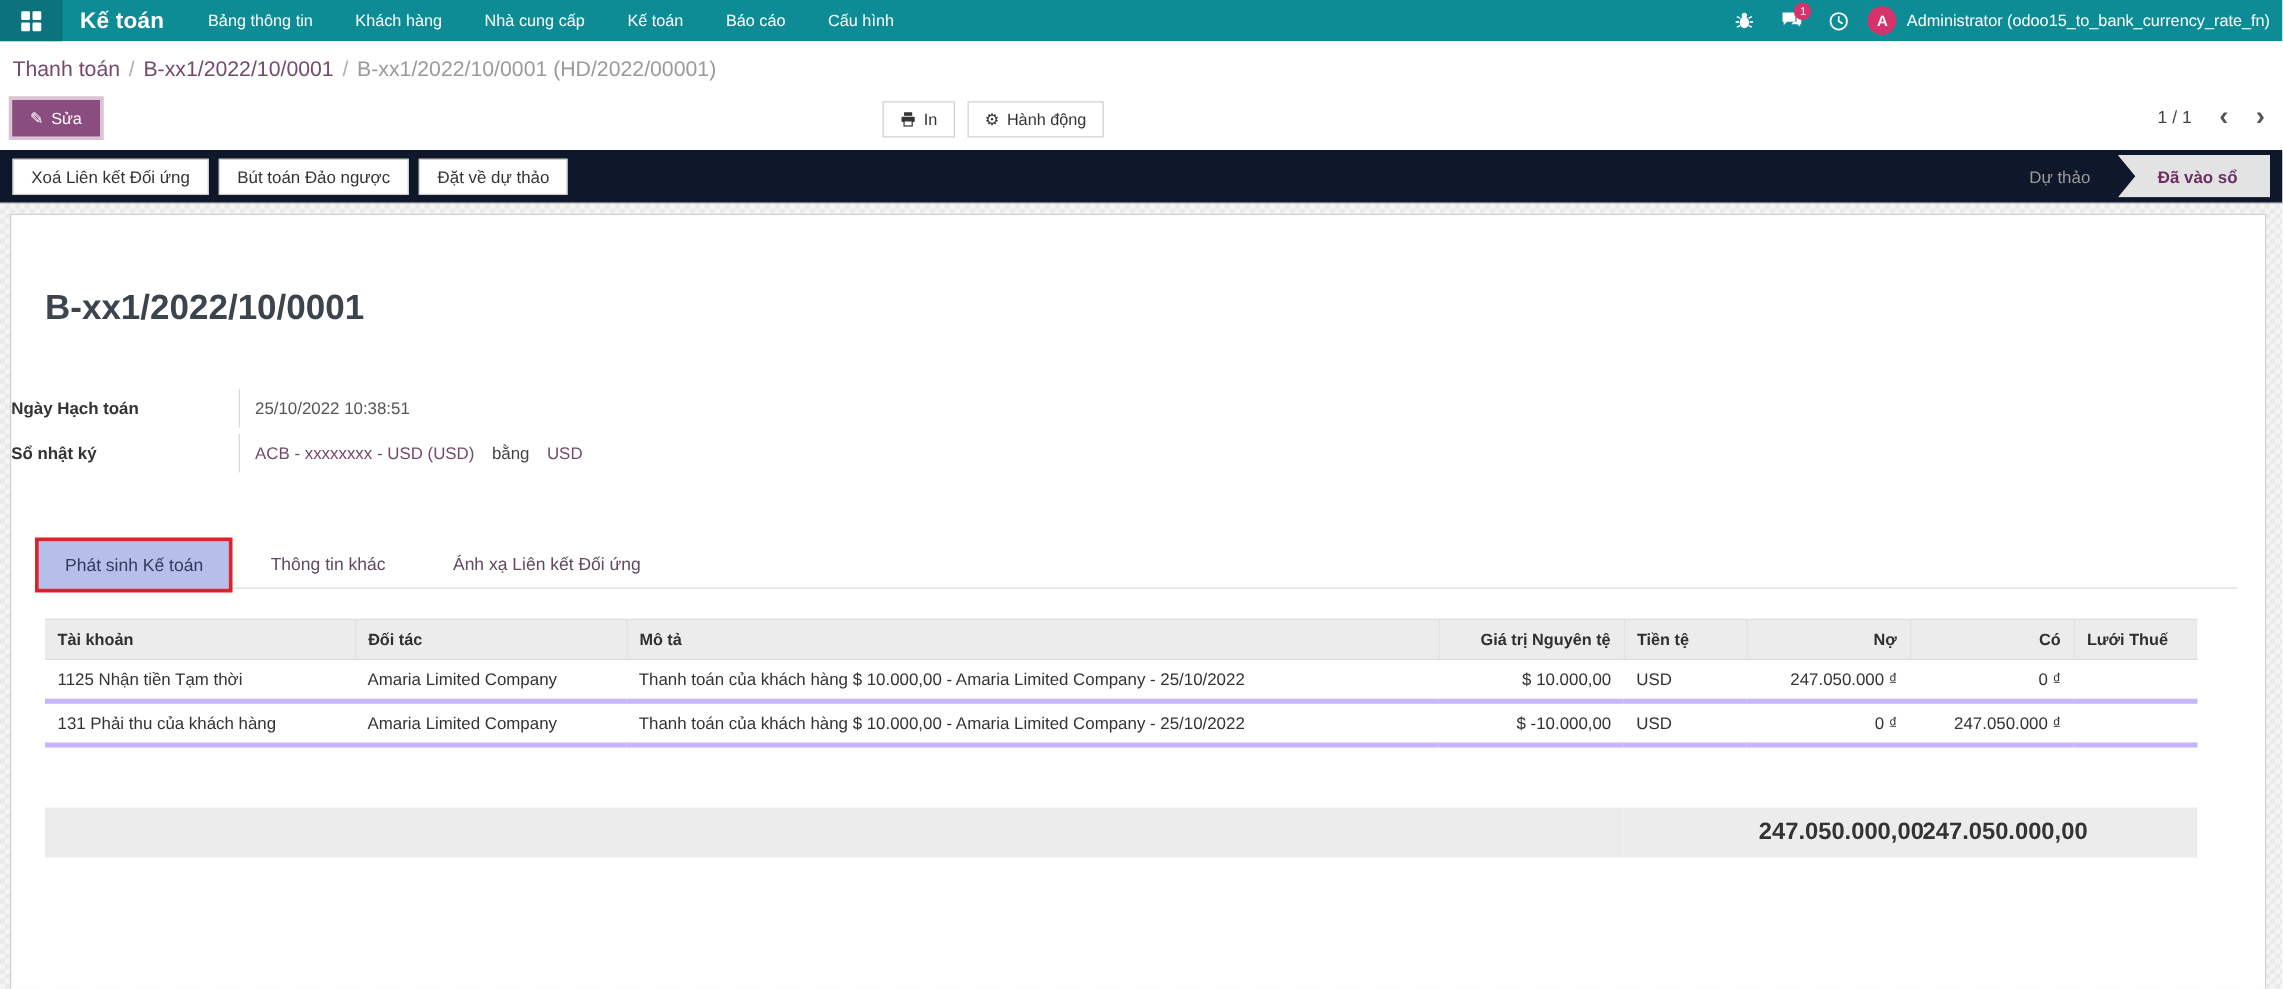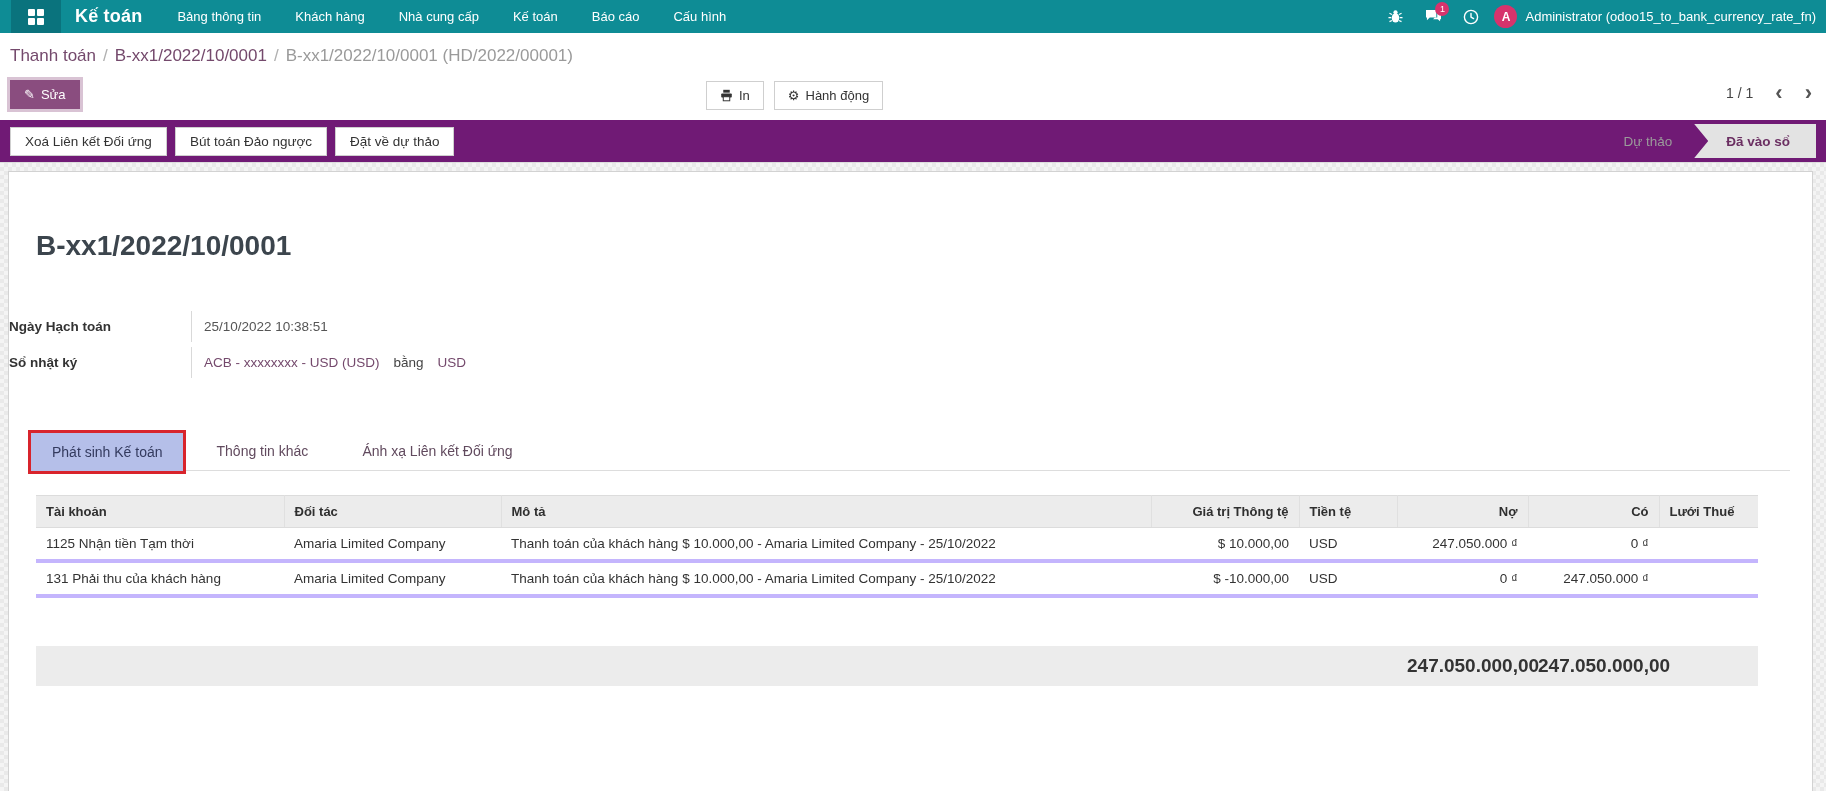--- a/index.html
+++ b/index.html
@@ -1,19 +1,19 @@
 <!DOCTYPE html>
 <html><head>
 <meta charset="utf-8">
 <style>
   * { margin:0; padding:0; box-sizing:border-box; }
   html,body { width:1826px; height:791px; font-family:"Liberation Sans","DejaVu Sans",sans-serif; background:#fff; overflow:hidden; }
 
   
-  .navbar { height:33px; background:#0e8c95; display:flex; align-items:center; color:#fff;padding-left:11px; }
+  .navbar { height:33px; background:#0e8c95; display:flex; align-items:center; color:#fff; }
   .apps-btn { width:50px; height:33px; background:#0a737d; display:flex; align-items:center; justify-content:center; cursor:pointer; }
   .apps-grid { display:grid; grid-template-columns:7px 7px; grid-template-rows:7px 7px; gap:2px; }
   .apps-grid span { background:#fff; border-radius:1px; }
   .brand { font-size:18px; font-weight:700; padding:0 18px 0 14px; letter-spacing:.2px; }
   .nav-menu { display:flex; align-items:center; height:100%; }
   .nav-item { font-size:13px; padding:0 17px; height:100%; display:flex; align-items:center; cursor:pointer; white-space:nowrap; }
   .nav-right { margin-left:auto; display:flex; align-items:center; gap:8px; padding-right:10px; height:100%; }
   .sysicon { width:30px; height:100%; display:flex; align-items:center; justify-content:center; position:relative; cursor:pointer; }
   .badge { position:absolute; top:2px; right:-1px; min-width:14px; height:14px; border-radius:8px; background:#d6336c; color:#fff; font-size:9px; display:flex; align-items:center; justify-content:center; padding:0 3px; }
   .avatar { width:23px; height:23px; border-radius:50%; background:#d6336c; color:#fff; font-size:12px; font-weight:700; display:flex; align-items:center; justify-content:center; }
@@ -28,21 +28,21 @@
 
   
   .control-row { position:relative; height:46px; background:#fff; }
   .btn { font-size:13px; border:1px solid #cfcfcf; background:#fff; color:#333; padding:6px 13px; cursor:pointer; display:inline-flex; align-items:center; gap:6px; }
   .btn-primary { background:#8a4d7f; border-color:#8a4d7f; color:#fff; box-shadow:0 0 0 3px #d9c3d4; margin-left:10px; margin-top:6px; }
   .cp-center { position:absolute; left:706px; top:7px; display:flex; gap:10px; }
   .pager { position:absolute; right:14px; top:10px; display:flex; align-items:center; gap:22px; color:#444; font-size:14px; }
   .pager-arrow { font-size:22px; line-height:18px; color:#555; cursor:pointer; font-weight:700; }
 
   
-  .status-row { height:43px; background:#701a75; border-bottom:1px solid #ddd; display:flex; align-items:center; padding:0 10px; }
+  .status-row { height:43px; background:#0f172a; border-bottom:1px solid #ddd; display:flex; align-items:center; padding:0 10px; }
   .status-row .btn { margin-right:8px; font-size:13.5px; padding:6px 14px; }
   .statusbar { margin-left:auto; display:flex; align-items:stretch; height:34px; }
   .st-draft { display:flex; align-items:center; padding:0 22px; color:#9b9b9b; font-size:13.5px; }
   .st-active { display:flex; align-items:center; padding:0 26px 0 32px; background:#e3e3e3; color:#6b2f62; font-weight:700; font-size:13.5px; clip-path:polygon(0 0,100% 0,100% 100%,0 100%,14px 50%); }
 
   
   .main { height:667px; padding:8px 13px 0 8px;
     background-image:
       linear-gradient(45deg,#e9e9e9 25%,transparent 25%,transparent 75%,#e9e9e9 75%),
       linear-gradient(45deg,#e9e9e9 25%,transparent 25%,transparent 75%,#e9e9e9 75%);
@@ -217,21 +217,21 @@
           <col class="c-cur">
           <col class="c-deb">
           <col class="c-cre">
           <col class="c-tax">
         </colgroup>
       <thead>
         <tr>
           <th>Tài khoản</th>
           <th>Đối tác</th>
           <th>Mô tả</th>
-          <th class="num">Giá trị Thông tệ</th>
+          <th class="num">Giá trị Nguyên tệ</th>
           <th>Tiền tệ</th>
           <th class="num">Nợ</th>
           <th class="num">Có</th>
           <th>Lưới Thuế</th>
         </tr>
       </thead>
       <tbody>
         <tr>
           <td>1125 Nhận tiền Tạm thời</td>
           <td>Amaria Limited Company</td>

